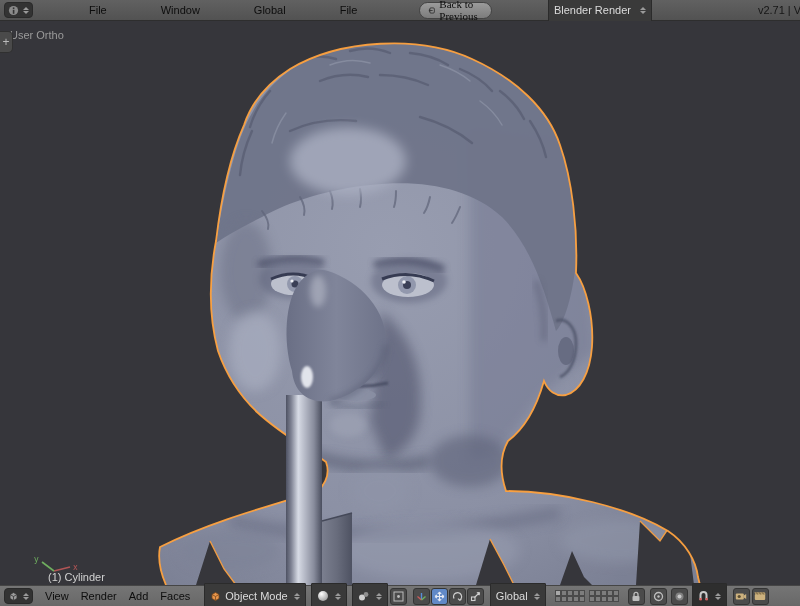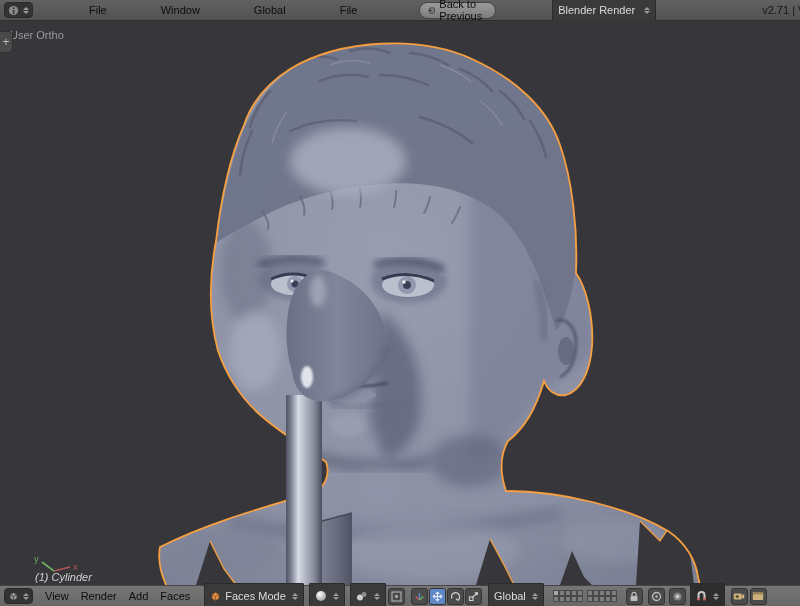--- a/index.html
+++ b/index.html
@@ -14,37 +14,37 @@
   #bot-hdr{top:585px;background:linear-gradient(#757575,#686868);border-top:1px solid #454545;}
   .menu{padding:0 6px;color:#0d0d0d;cursor:default;}
   .editor-btn{display:flex;align-items:center;gap:2px;margin-left:4px;background:#333;
        border:1px solid #2a2a2a;border-radius:4px;height:16px;padding:0 3px;}
   .stepper{display:flex;flex-direction:column;gap:1px;margin-left:2px;}
   .stepper i{width:0;height:0;border-left:3px solid transparent;border-right:3px solid transparent;}
   .stepper i.up{border-bottom:3px solid #9a9a9a;}
   .stepper i.dn{border-top:3px solid #9a9a9a;}
   .push-btn{display:flex;align-items:center;gap:4px;height:17px;margin-left:14px;padding:0 8px;
        background:linear-gradient(#9b9b9b,#7c7c7c);border:1px solid #444;border-radius:9px;
-       color:#0b0b0b;}
+       color:#0b0b0b;font-family:Liberation Serif, serif;}
   .dd{display:flex;align-items:center;gap:4px;height:17px;background:#3a3a3a;
        border:1px solid #2b2b2b;border-radius:1px;padding:12px 5px;color:#dcdcdc;}
   .status{margin-left:6px;color:#161616;white-space:nowrap;}
   .iconbtn{width:17px;height:17px;display:flex;align-items:center;justify-content:center;
        background:#4b4b4b;border:1px solid #353535;border-radius:3px;}
   .iconbtn.active{background:#6189c7;}
   .group{display:flex;gap:1px;}
   
   .layers{display:flex;gap:4px;margin-left:10px;}
   .layer-grid{display:grid;grid-template-columns:repeat(5,6px);grid-template-rows:repeat(2,6px);}
   .layer-cell{width:6px;height:6px;background:#7d7d7d;border:1px solid #4a4a4a;margin:-0.5px;}
   .layer-cell.on{background:#a9a9a9;}
   
   #viewport{position:absolute;top:21px;left:0;width:800px;height:564px;background:#36363b;}
   #view-label{position:absolute;top:8px;left:10px;color:#9a9a9a;text-align:right;}
-  #obj-label{position:absolute;top:550px;left:35px;color:#d2d2d2;font-style:italic;}
+  #obj-label{position:absolute;top:550px;left:48px;color:#d2d2d2;}
   #shelf-tab{position:absolute;top:10px;left:0;width:13px;height:22px;background:#4a4a4a;
        border:1px solid #303030;border-left:none;border-radius:0 5px 5px 0;color:#bbb;
        display:flex;align-items:center;justify-content:center;font-size:12px;}
   svg text{font-family:"DejaVu Sans",sans-serif;}
 </style>
 </head>
 <body>
 
 <div id="app">
 
@@ -293,21 +293,21 @@
     <span class="menu" style="margin-left:6px">View</span>
     <span class="menu">Render</span>
     <span class="menu">Add</span>
     <span class="menu">Faces</span>
 
     <div class="dd" style="margin-left:8px;min-width:96px;justify-content:space-between">
       <svg width="11" height="11" viewBox="0 0 11 11">
         <path d="M2,3.5 L5.5,1.5 L9,3.5 L9,7.5 L5.5,9.5 L2,7.5 Z" fill="#e8954a" stroke="#7a4a1e" stroke-width="0.8"></path>
         <path d="M2,3.5 L5.5,5.5 L9,3.5 M5.5,5.5 L5.5,9.5" stroke="#7a4a1e" stroke-width="0.8" fill="none"></path>
       </svg>
-      <span>Faces Mode</span>
+      <span>Object Mode</span>
       <span class="stepper">
           <i class="up"></i>
           <i class="dn"></i>
         </span>
     </div>
 
     <div class="dd" style="margin-left:5px">
       <svg width="12" height="12" viewBox="0 0 12 12">
         <defs>
             <radialGradient id="sph" cx="0.35" cy="0.3" r="0.8">

